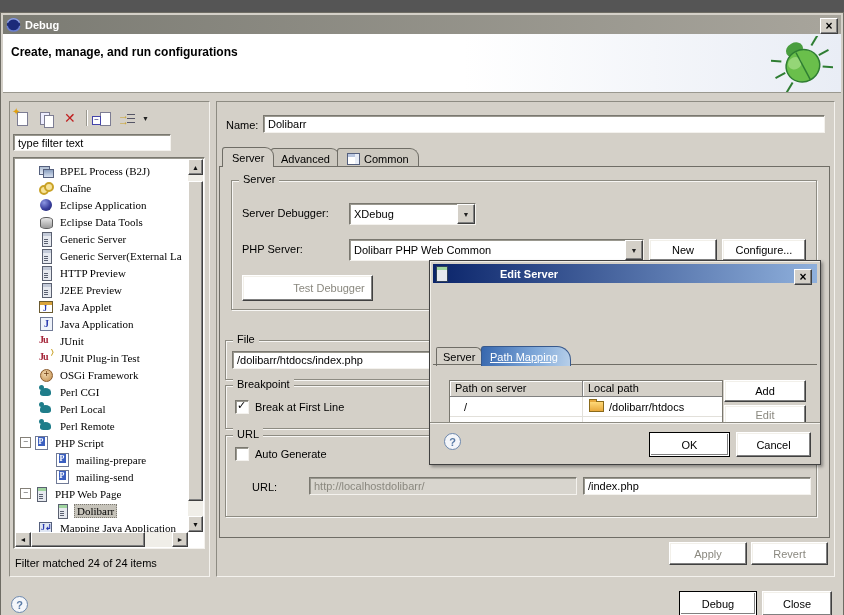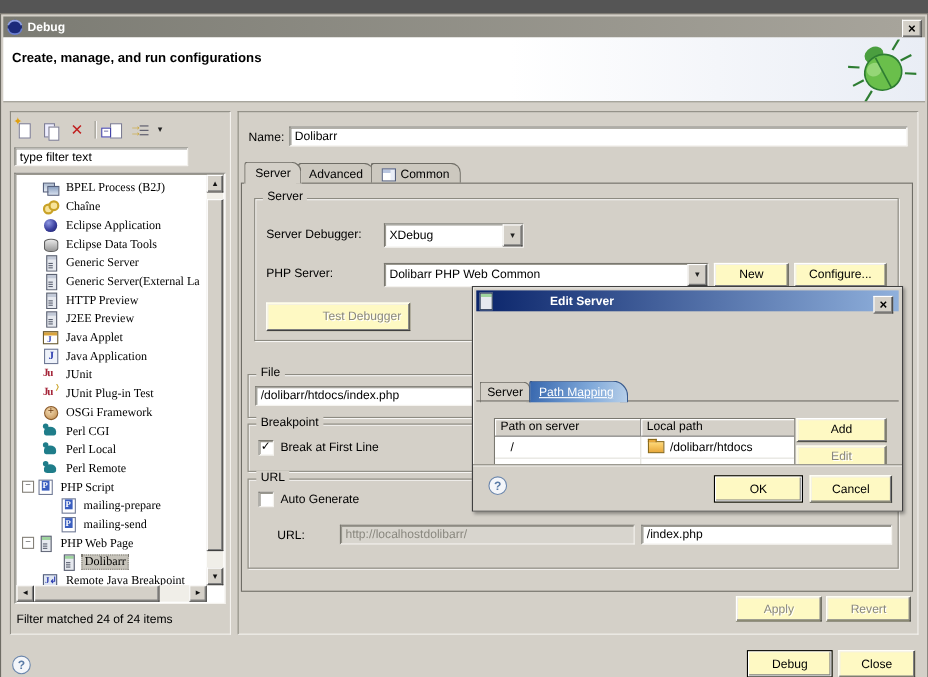--- a/index.html
+++ b/index.html
@@ -1,20 +1,20 @@
 <!DOCTYPE html>
 <html><head>
 <meta charset="utf-8">
 <style>
   html,body{margin:0;padding:0;background:#555;}
   .screen{position:relative;width:844px;height:615px;background:#d4d0c8;
     font-family:"Liberation Sans","DejaVu Sans",sans-serif;font-size:11px;color:#000;
     border:1px solid #6e6c64;box-sizing:border-box;overflow:hidden;margin-top:12px;}
   
-  .btn{position:absolute;background:#fef9c3;border:1px solid;border-color:#ffffff #404040 #404040 #ffffff;
+  .btn{position:absolute;background:#ffffff;border:1px solid;border-color:#ffffff #404040 #404040 #ffffff;
     box-shadow:inset -1px -1px 0 #808080,inset 1px 1px 0 #f2f0ea;
     font-size:11px;text-align:center;display:flex;align-items:center;justify-content:center;cursor:default;}
   .btn.default{border:1px solid #000;box-shadow:inset 0 0 0 1px #fff, inset -2px -2px 0 #808080;}
   .btn.disabled{color:#8a887f;text-shadow:1px 1px 0 #fff;}
   input.field{position:absolute;background:#fff;border:1px solid;border-color:#7a7870 #f4f2ee #f4f2ee #7a7870;
     box-shadow:inset 1px 1px 0 #9a988f;font:11px "Liberation Sans",sans-serif;padding:1px 4px;box-sizing:border-box;}
   input.field:disabled{background:#d8d5ce;color:#8a887f;}
   .group{position:absolute;border:1px solid #8d8b82;box-shadow:inset 1px 1px 0 rgba(255,255,255,.8),1px 1px 0 rgba(255,255,255,.8);}
   .group>.legend{position:absolute;top:-8px;left:7px;background:#d4d0c8;padding:0 4px;}
   .lbl{position:absolute;white-space:nowrap;}
@@ -313,21 +313,21 @@
               <span class="tlabel">PHP Web Page</span>
             </div>
           <div class="trow">
               <span class="tguide" style="width:40px"></span>
               <span class="ti ic-srv grn"></span>
               <span class="tlabel sel">Dolibarr</span>
             </div>
           <div class="trow">
               <span class="tguide" style="width:24px"></span>
               <span class="ti ic-rjava"></span>
-              <span class="tlabel">Remote Java Breakpoint</span>
+              <span class="tlabel">Mapping Java Application</span>
             </div>
         </div>
       </div>
 
       <div class="sb" style="right:1px;top:1px;width:15px;bottom:16px;">
         <span class="arrow" style="left:0;top:0;width:13px;height:14px;">▲</span>
         <span class="thumb" style="left:0;top:22px;width:13px;height:318px;"></span>
         <span class="arrow" style="left:0;bottom:0;width:13px;height:14px;">▼</span>
       </div>
 

